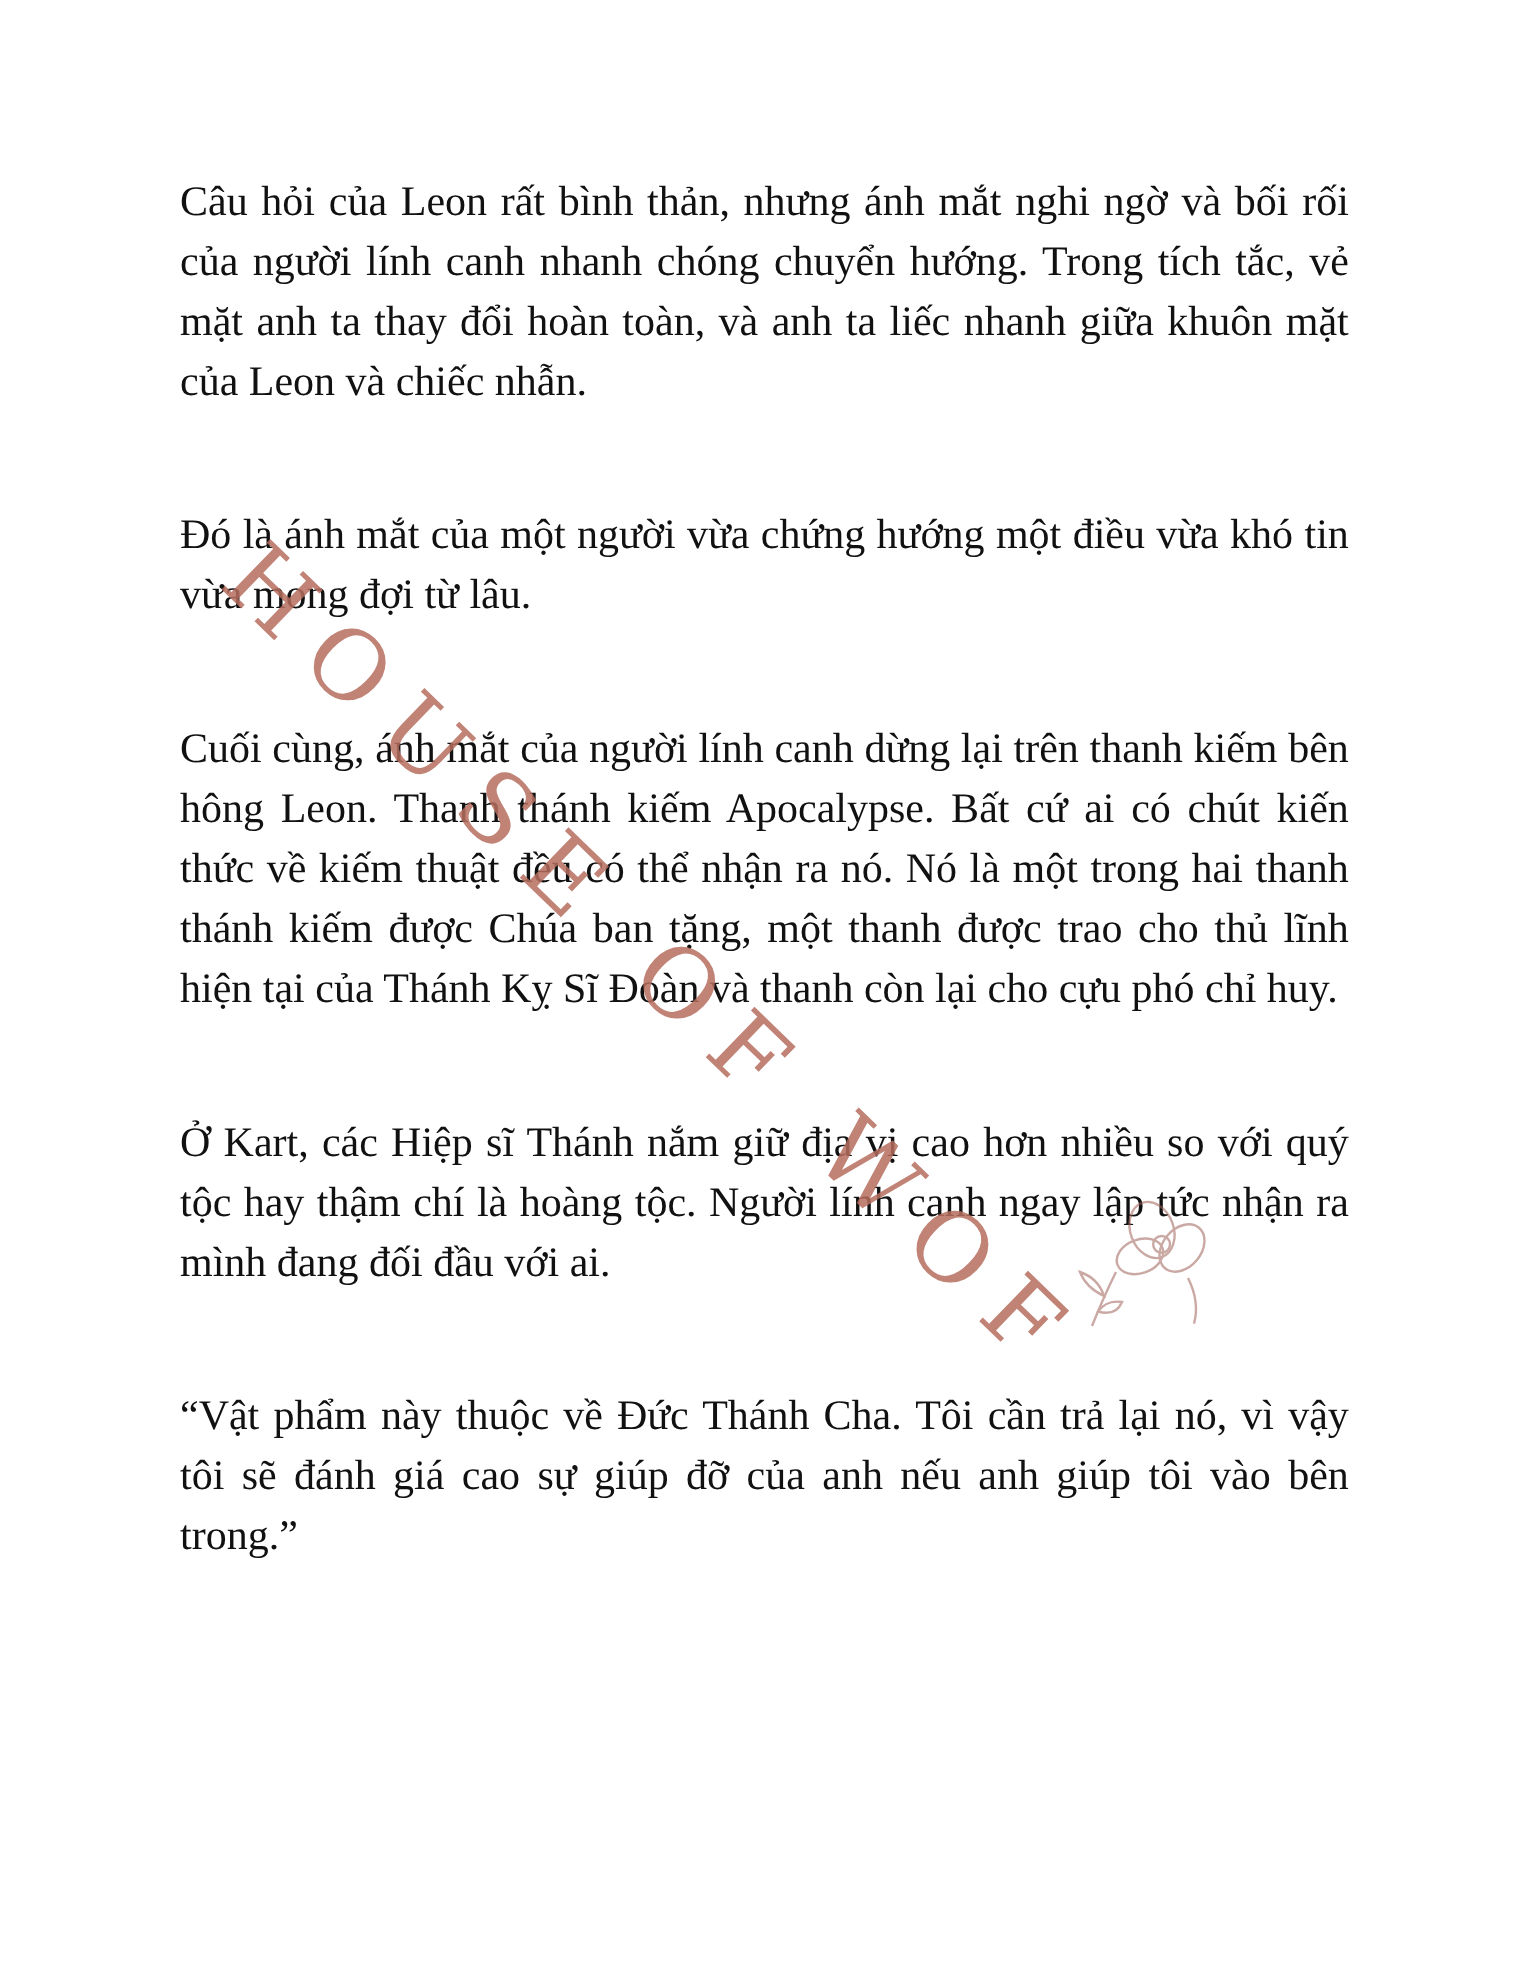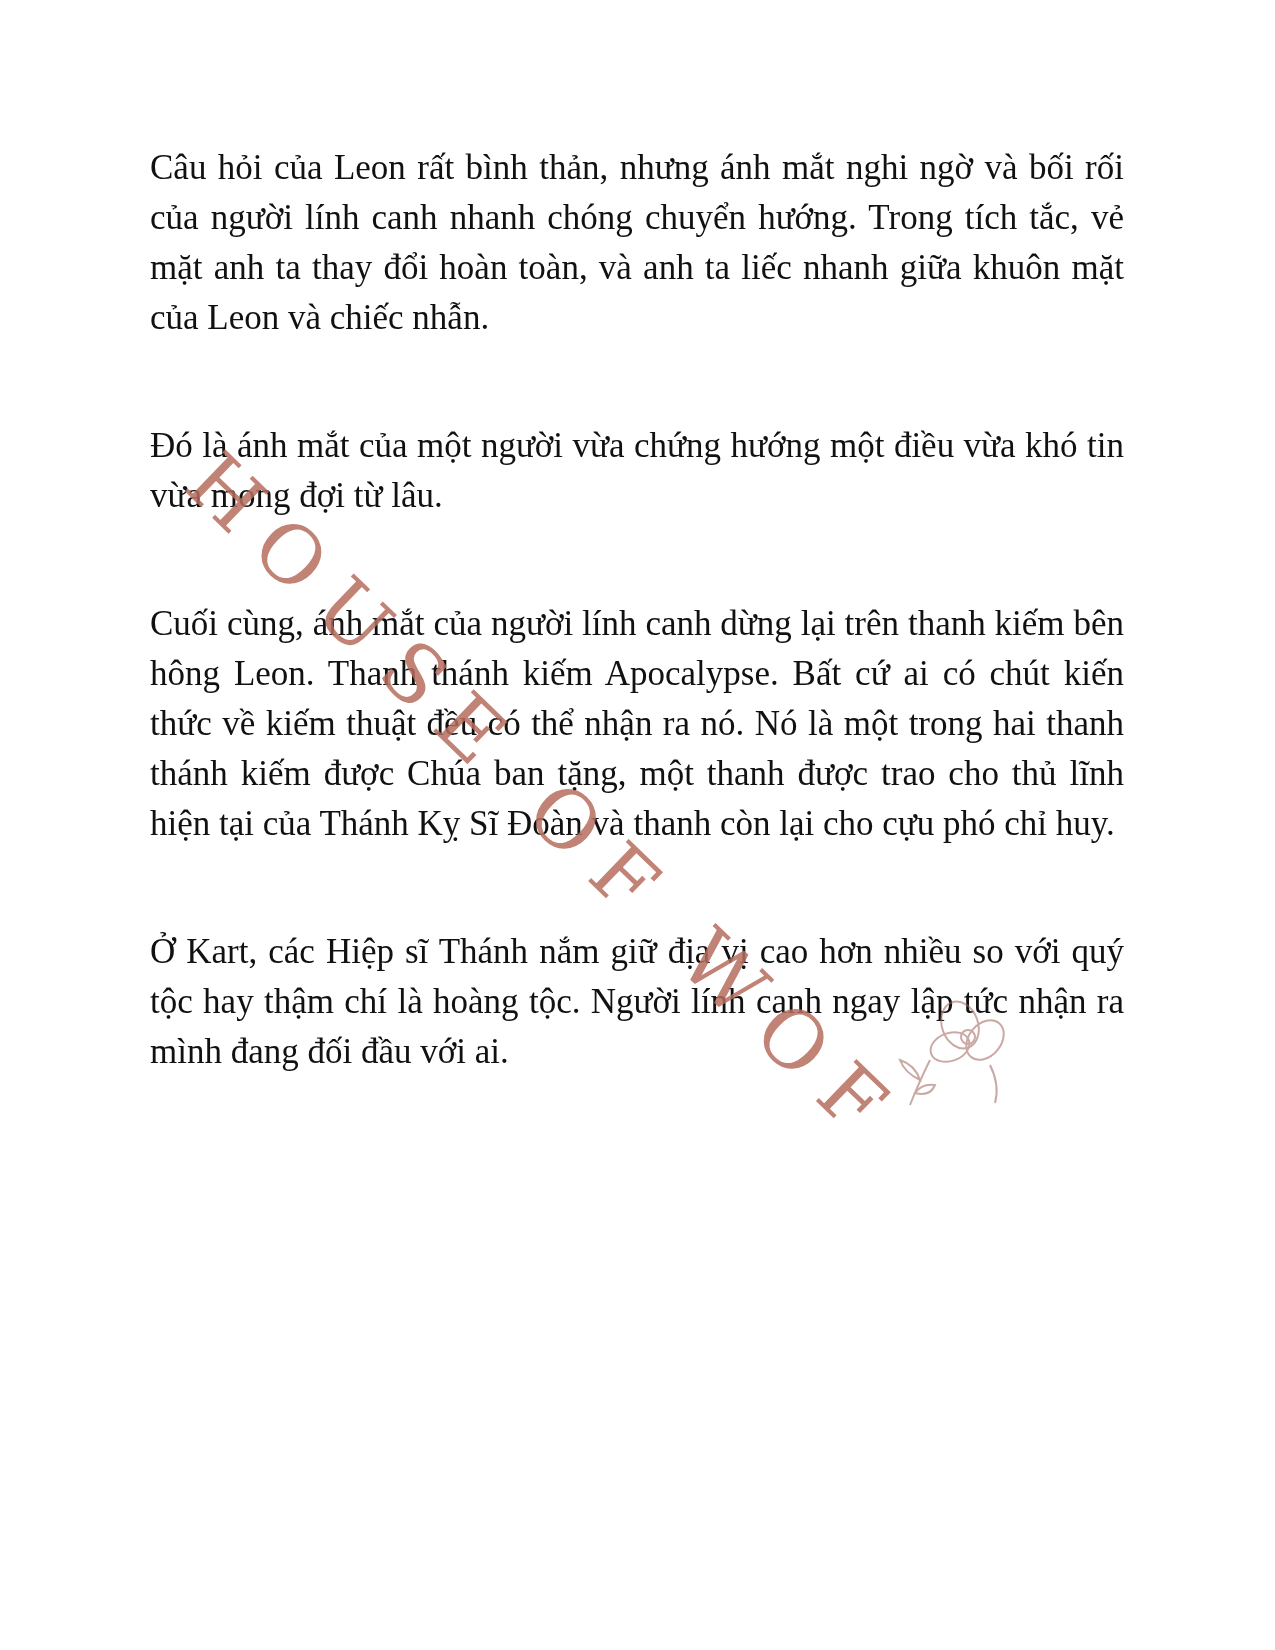--- a/index.html
+++ b/index.html
@@ -68,20 +68,21 @@
   </style>
 </head>
 <body>
 
 <div class="page">
   <div class="content">
     <p>Câu hỏi của Leon rất bình thản, nhưng ánh mắt nghi ngờ và bối rối của người lính canh nhanh chóng chuyển hướng. Trong tích tắc, vẻ mặt anh ta thay đổi hoàn toàn, và anh ta liếc nhanh giữa khuôn mặt của Leon và chiếc nhẫn.</p>
     <p>Đó là ánh mắt của một người vừa chứng hướng một điều vừa khó tin vừa mong đợi từ lâu.</p>
     <p>Cuối cùng, ánh mắt của người lính canh dừng lại trên thanh kiếm bên hông Leon. Thanh thánh kiếm Apocalypse. Bất cứ ai có chút kiến thức về kiếm thuật đều có thể nhận ra nó. Nó là một trong hai thanh thánh kiếm được Chúa ban tặng, một thanh được trao cho thủ lĩnh hiện tại của Thánh Kỵ Sĩ Đoàn và thanh còn lại cho cựu phó chỉ huy.</p>
     <p>Ở Kart, các Hiệp sĩ Thánh nắm giữ địa vị cao hơn nhiều so với quý tộc hay thậm chí là hoàng tộc. Người lính canh ngay lập tức nhận ra mình đang đối đầu với ai.</p>
+    <p>“Vật phẩm này thuộc về Đức Thánh Cha. Tôi cần trả lại nó, vì vậy tôi sẽ đánh giá cao sự giúp đỡ của anh nếu anh giúp tôi vào bên trong.”</p>
   </div>
 
   <div class="watermark">
     <div class="wm-text">HOUSE OF WOF</div>
     <svg class="wm-flower" viewBox="0 0 130 130" xmlns="http://www.w3.org/2000/svg">
       <g fill="none" stroke="#a0645a" stroke-width="2">
         <ellipse cx="70" cy="40" rx="18" ry="24" transform="rotate(-20 70 40)"></ellipse>
         <ellipse cx="95" cy="55" rx="16" ry="22" transform="rotate(40 95 55)"></ellipse>
         <ellipse cx="60" cy="62" rx="14" ry="20" transform="rotate(70 60 62)"></ellipse>
         <circle cx="78" cy="52" r="7"></circle>

